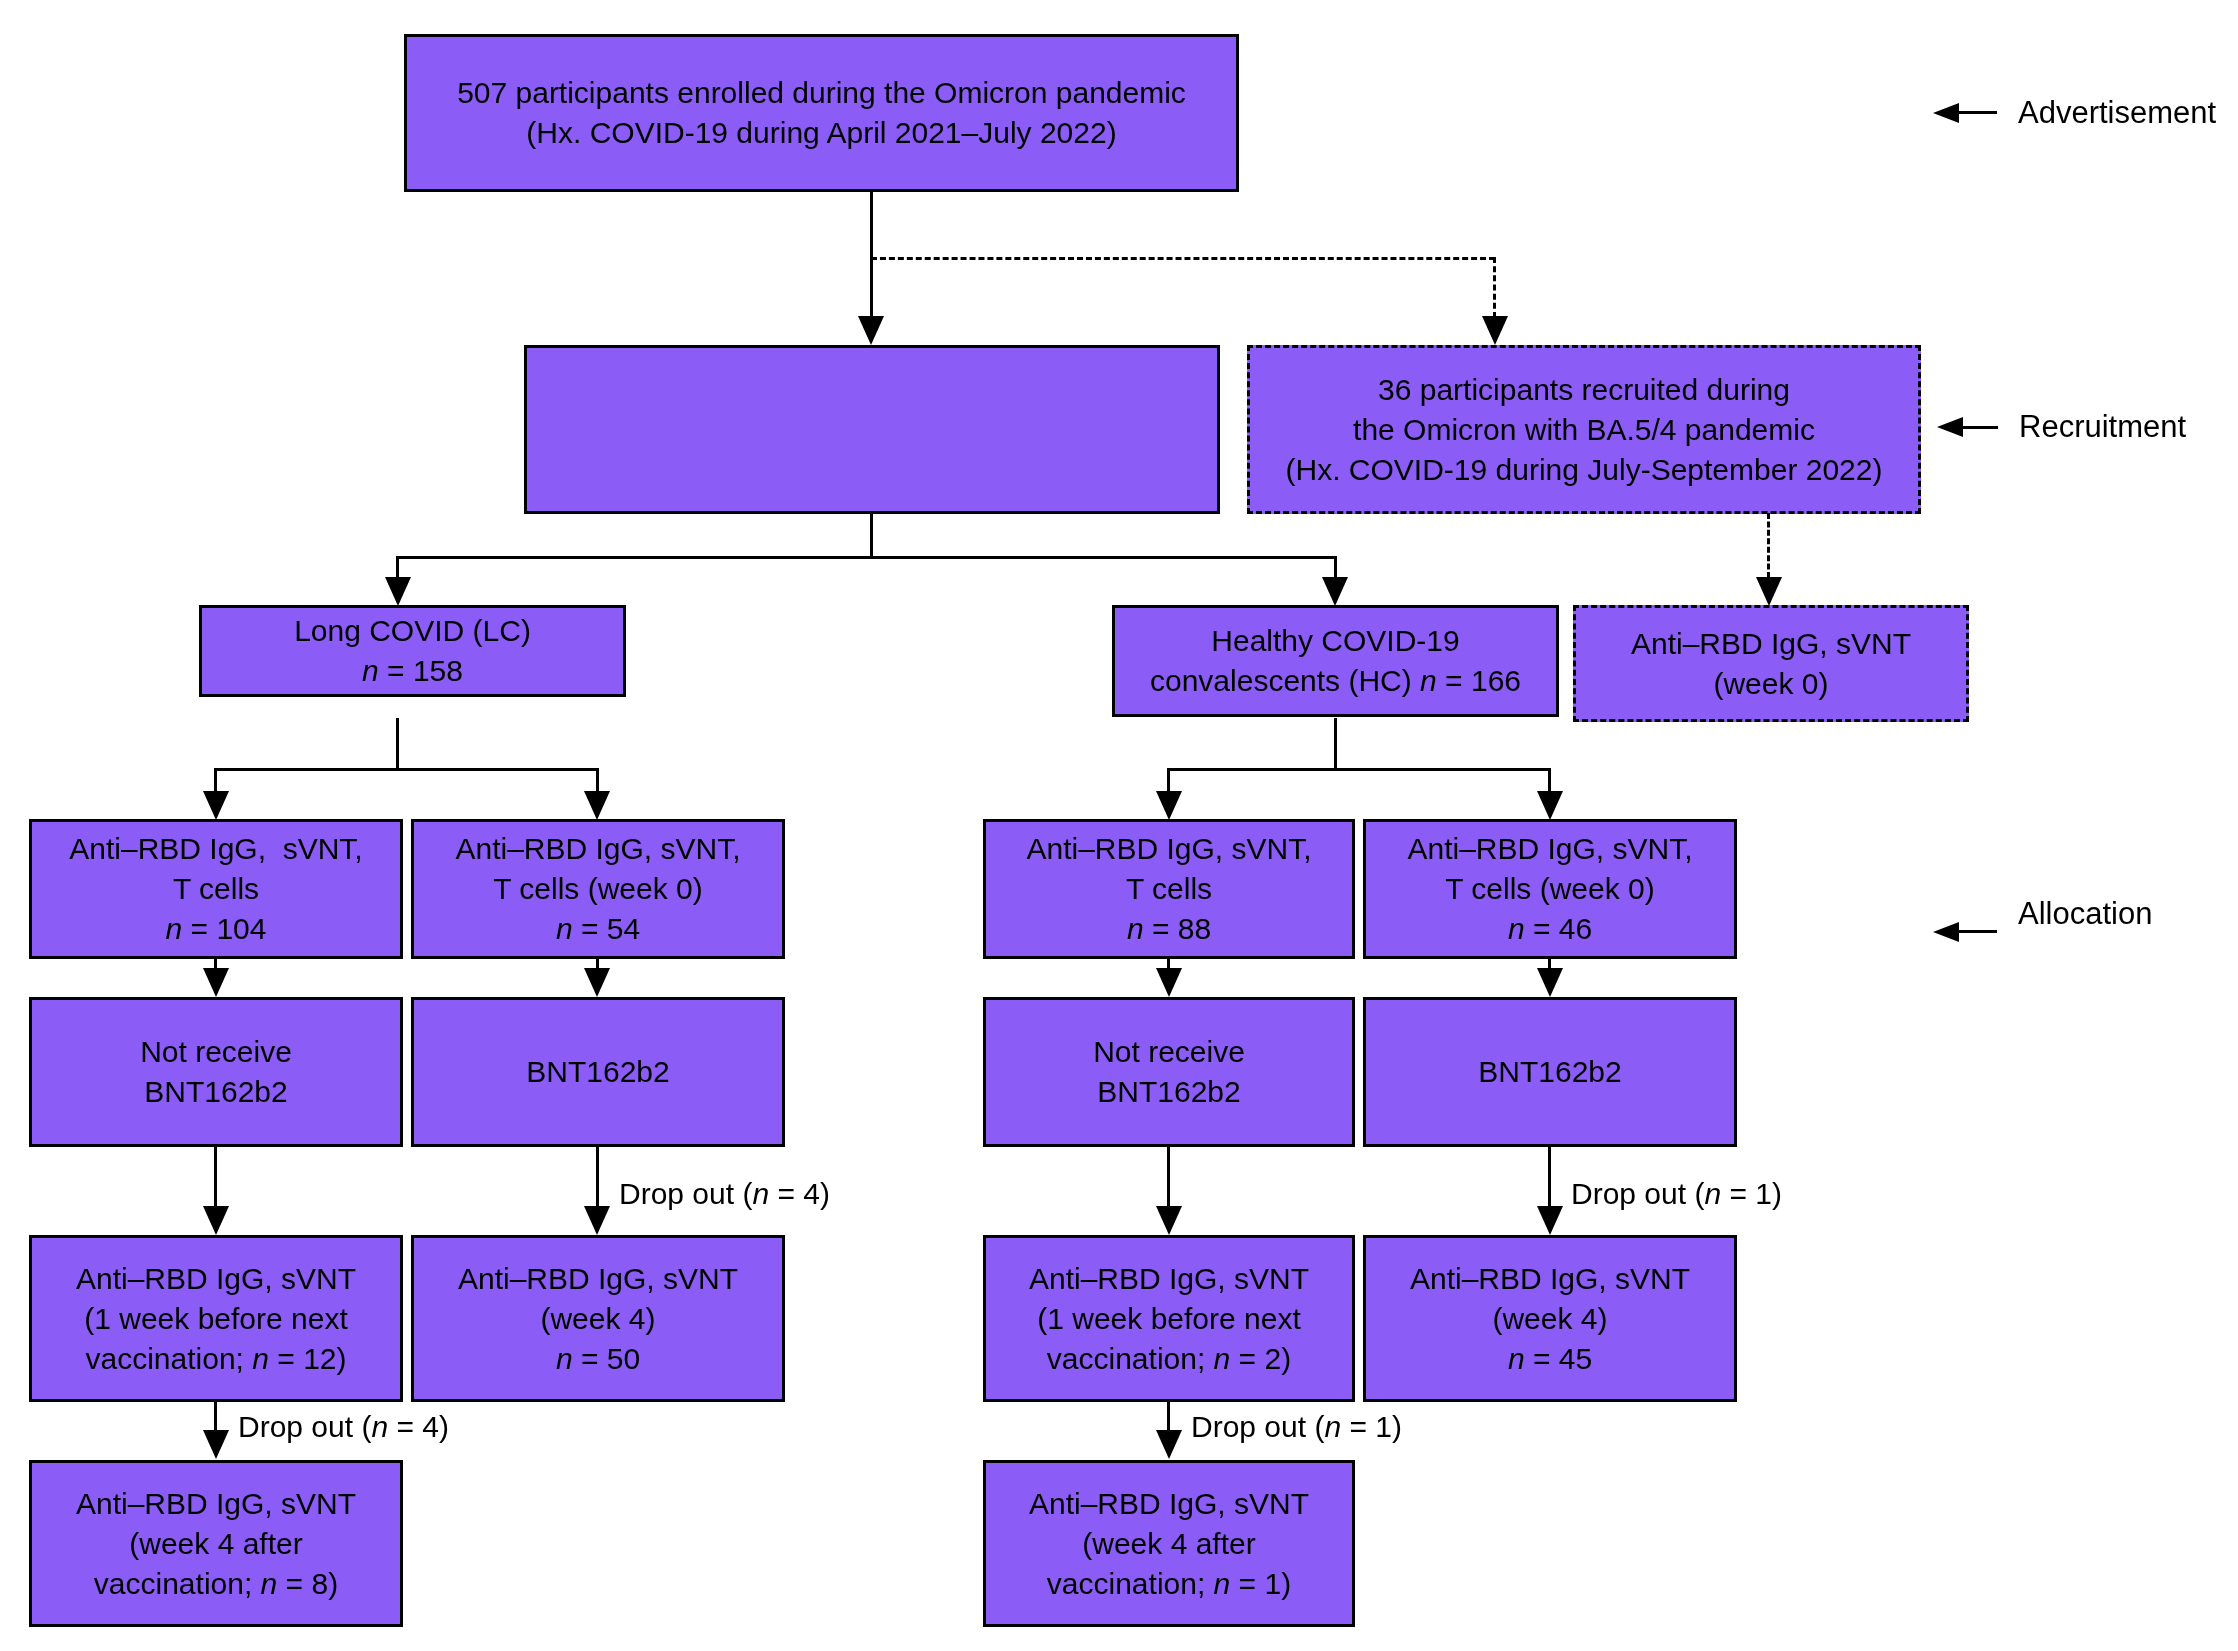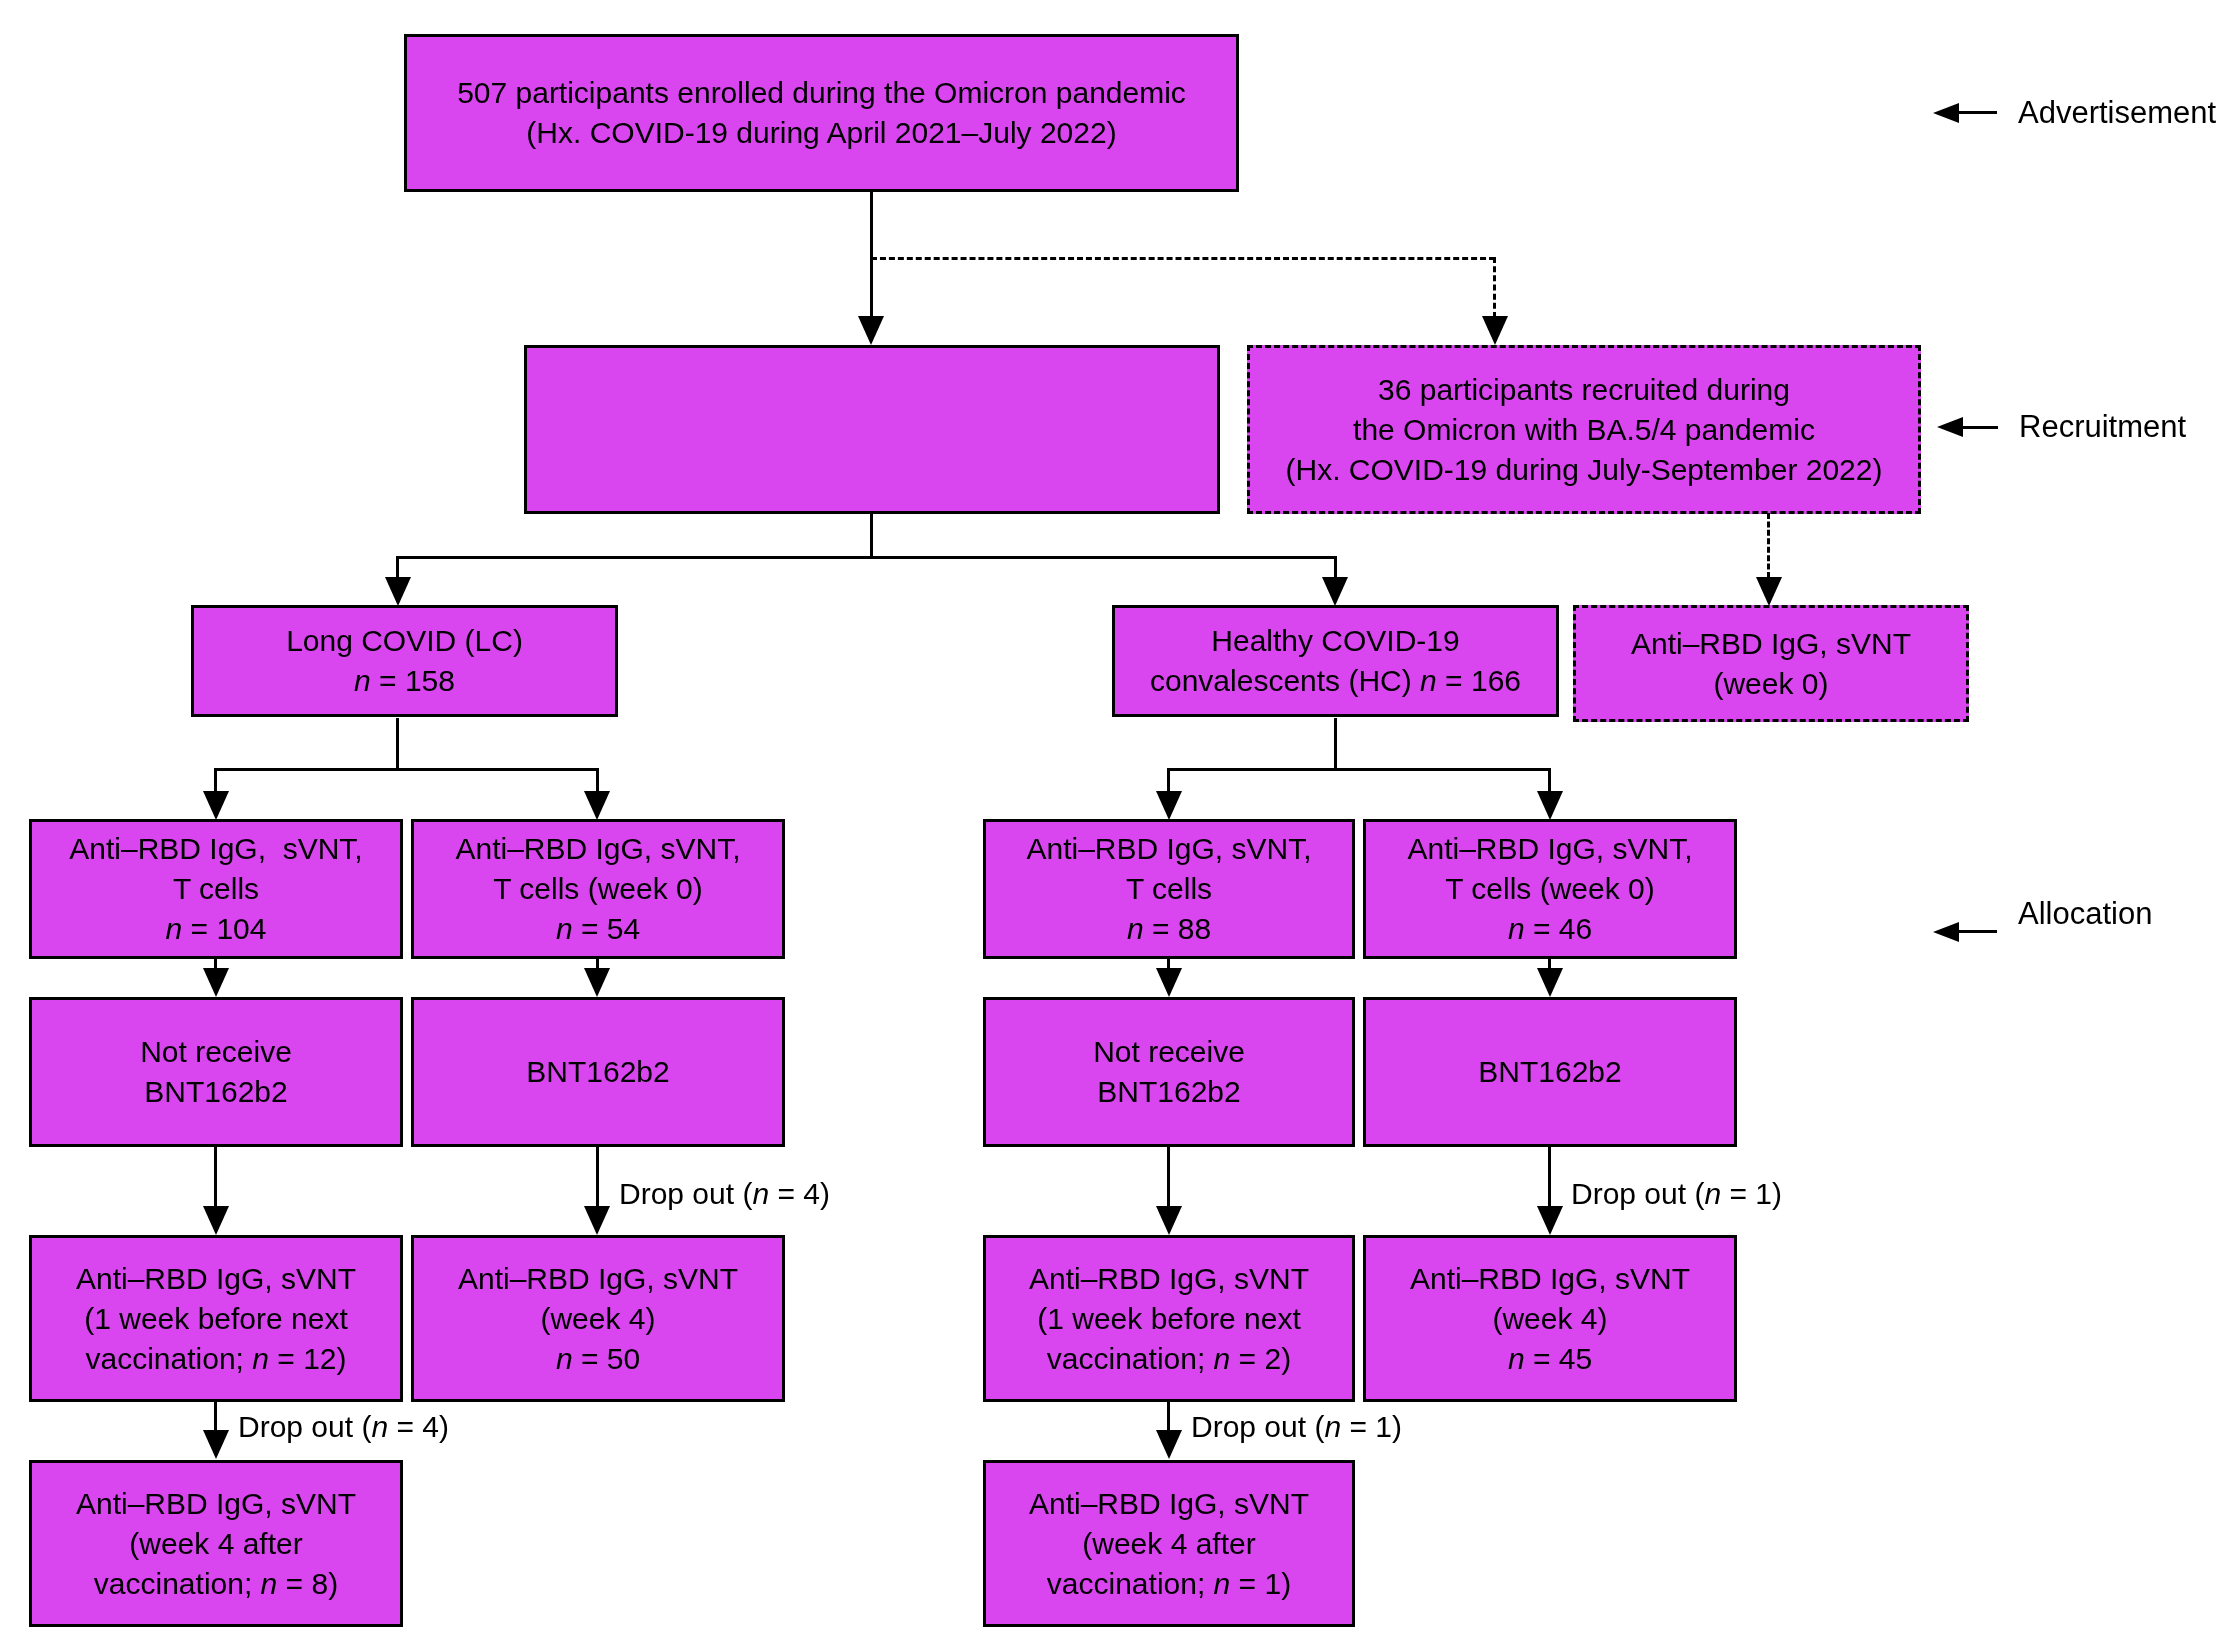--- a/index.html
+++ b/index.html
@@ -1,21 +1,21 @@
 <!DOCTYPE html>
 <html style="font-size:8.8px"><head>
 <meta charset="utf-8">
 <style>
   html,body{margin:0;padding:0;background:#fff}
   #canvas{
     position:relative;width:2239px;height:1652px;background:#fff;
     font-family:"Liberation Sans",sans-serif;color:#000;overflow:hidden;
   }
   .box{
-    position:absolute;border:3.9px solid #000;background:#d946ef;box-sizing:border-box;
+    position:absolute;border:3.9px solid #000;background:#8b5cf6;box-sizing:border-box;
     display:flex;flex-direction:column;justify-content:center;align-items:center;
   }
   .box.dashed{border-style:dashed}
   .bl{font-size:30px;line-height:40px;white-space:pre;text-align:center}
   .it{font-style:italic}
   .vline{position:absolute;width:3.3px;background:#000}
   .hline{position:absolute;height:3.3px;background:#000}
   .vdash{position:absolute;width:0;border-left:3.9px dashed #000}
   .hdash{position:absolute;height:0;border-top:3.9px dashed #000}
   .ahead-down{position:absolute;width:0;height:0;
@@ -37,21 +37,21 @@
 
   <div class="box" style="left:524px;top:345px;width:696px;height:169px">
   </div>
 
   <div class="box dashed" style="left:1247px;top:345px;width:674px;height:169px">
     <div class="bl"><span>36 participants recruited during</span></div>
     <div class="bl"><span>the Omicron with BA.5/4 pandemic</span></div>
     <div class="bl"><span>(Hx. COVID-19 during July-September 2022)</span></div>
   </div>
 
-  <div class="box" style="left:191px;top:605px;width:427px;height:112px">
+  <div class="box" style="left:199px;top:605px;width:427px;height:92px">
     <div class="bl"><span>Long COVID (LC)</span></div>
     <div class="bl"><span class="it">n</span><span> = 158</span></div>
   </div>
 
   <div class="box" style="left:1112px;top:605px;width:447px;height:112px">
     <div class="bl"><span>Healthy COVID-19</span></div>
     <div class="bl"><span>convalescents (HC) </span><span class="it">n</span><span> = 166</span></div>
   </div>
 
   <div class="box dashed" style="left:1573px;top:605px;width:396px;height:117px">

